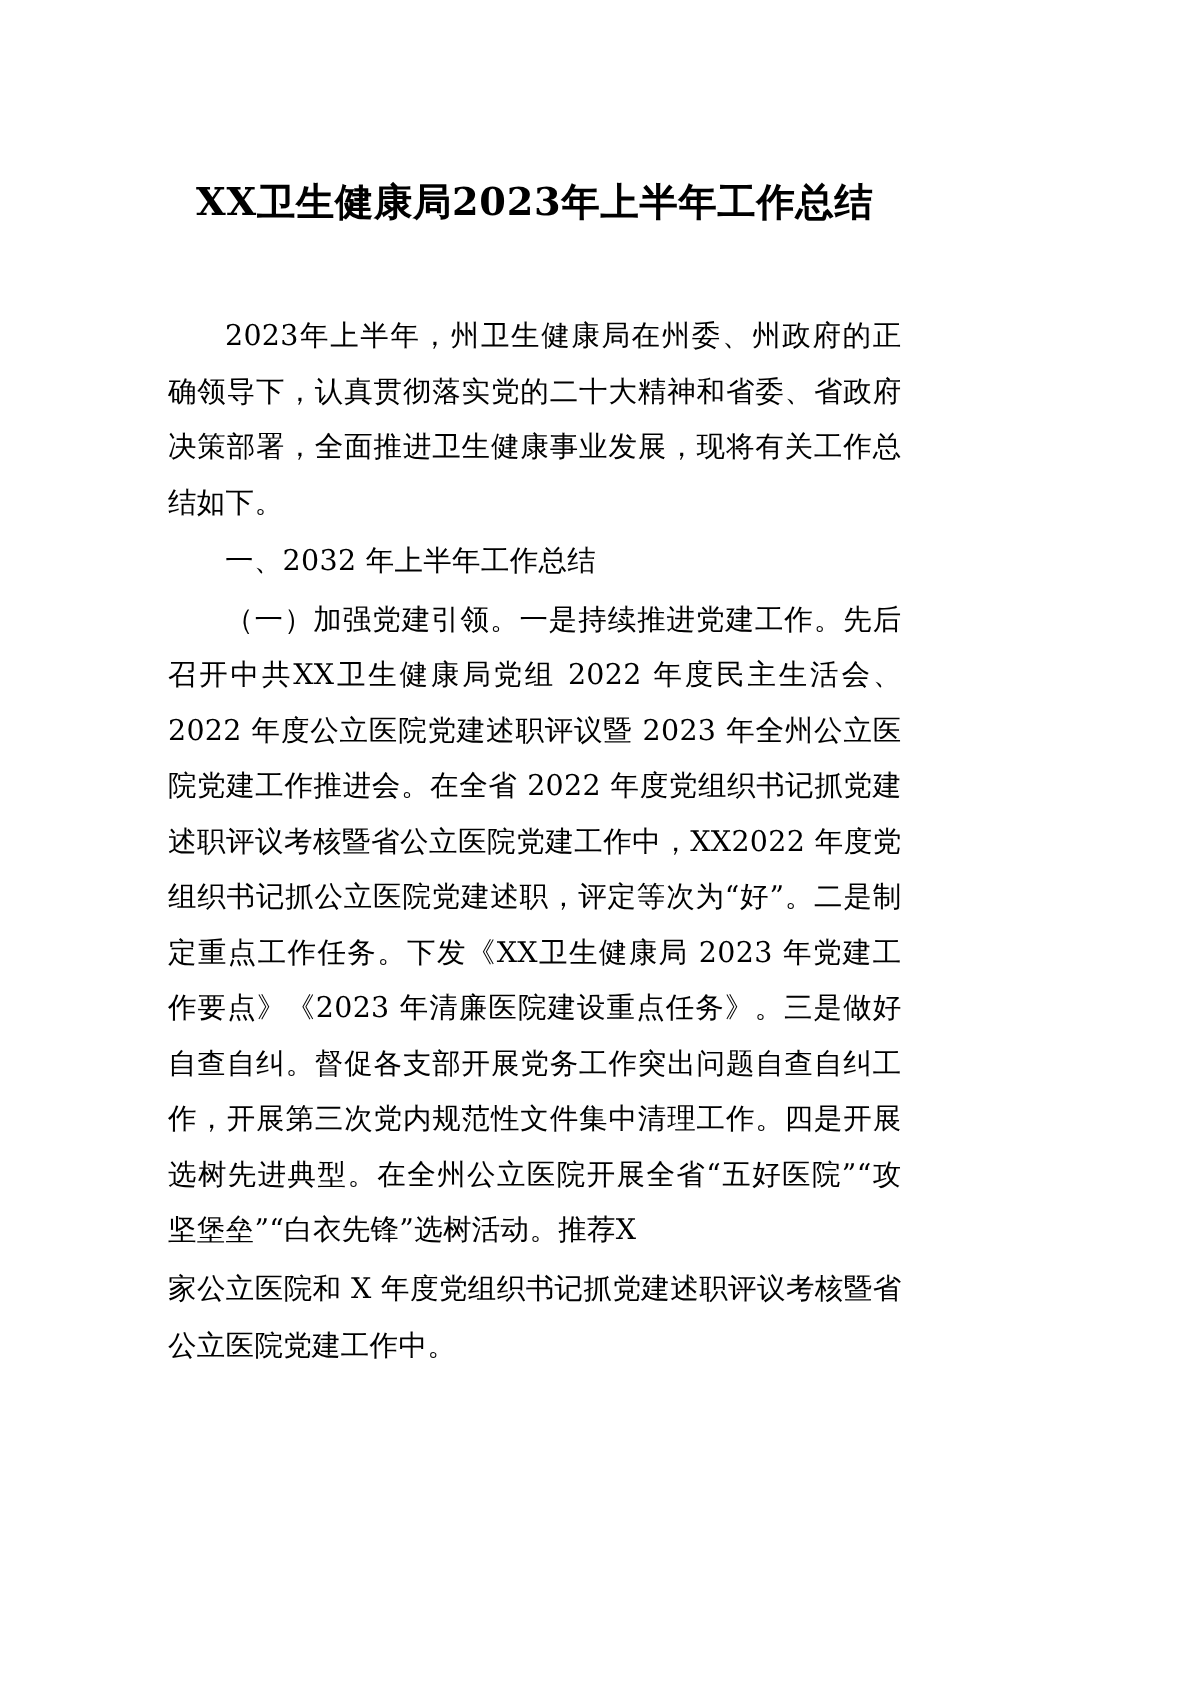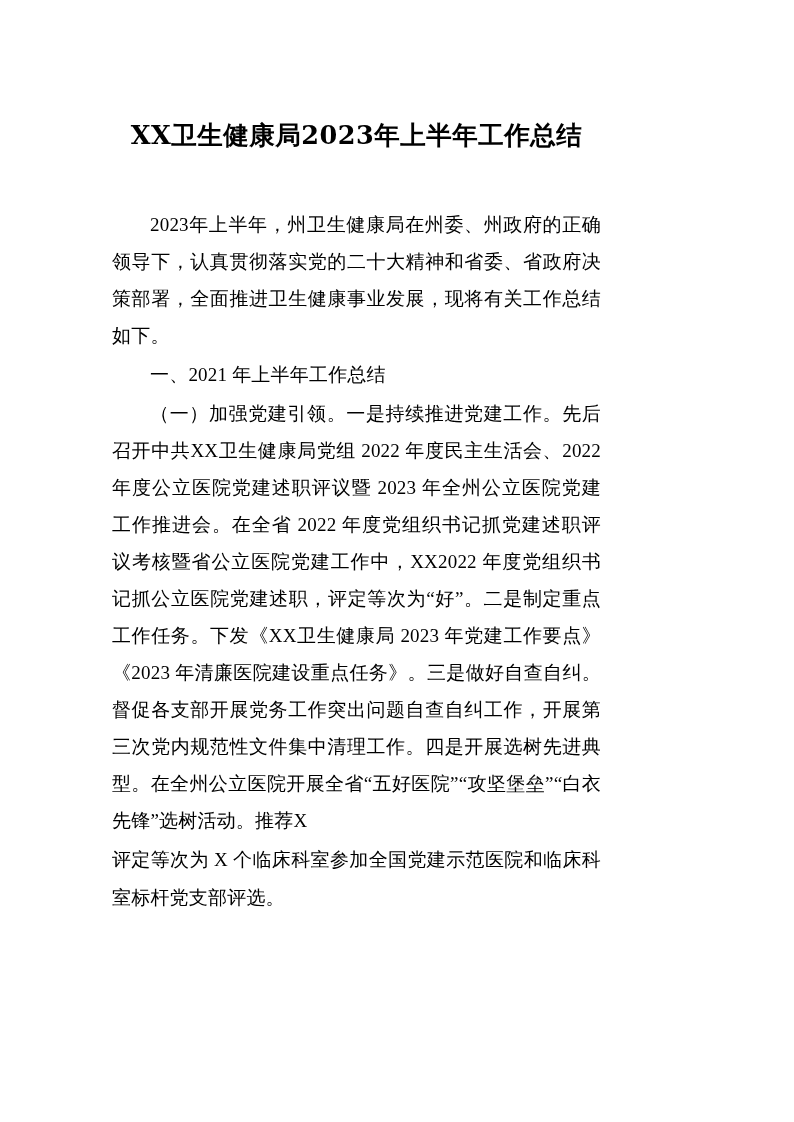--- a/index.html
+++ b/index.html
@@ -31,29 +31,28 @@
     margin: 0 0 52px 0;
     white-space: nowrap;
   }
   .para {
     font-size: 19px;
     line-height: 1.95;
     text-align: justify;
     text-justify: inter-ideograph;
     margin: 0 0 2px 0;
     letter-spacing: 0.2px;
-    font-family: Liberation Serif, serif;
   }
   .indent {
     text-indent: 2em;
   }
 </style>
 </head>
 <body>
 
 <div class="page">
   <h1 class="doc-title">XX卫生健康局2023年上半年工作总结</h1>
 
   <p class="para indent">2023年上半年，州卫生健康局在州委、州政府的正确领导下，认真贯彻落实党的二十大精神和省委、省政府决策部署，全面推进卫生健康事业发展，现将有关工作总结如下。</p>
-  <p class="para indent">一、2021 年上半年工作总结</p>
+  <p class="para indent">一、2032 年上半年工作总结</p>
   <p class="para indent">（一）加强党建引领。一是持续推进党建工作。先后召开中共XX卫生健康局党组 2022 年度民主生活会、2022 年度公立医院党建述职评议暨 2023 年全州公立医院党建工作推进会。在全省 2022 年度党组织书记抓党建述职评议考核暨省公立医院党建工作中，XX2022 年度党组织书记抓公立医院党建述职，评定等次为“好”。二是制定重点工作任务。下发《XX卫生健康局 2023 年党建工作要点》《2023 年清廉医院建设重点任务》。三是做好自查自纠。督促各支部开展党务工作突出问题自查自纠工作，开展第三次党内规范性文件集中清理工作。四是开展选树先进典型。在全州公立医院开展全省“五好医院”“攻坚堡垒”“白衣先锋”选树活动。推荐X</p>
-  <p class="para">评定等次为 X 个临床科室参加全国党建示范医院和临床科室标杆党支部评选。</p>
+  <p class="para">家公立医院和 X 年度党组织书记抓党建述职评议考核暨省公立医院党建工作中。</p>
 </div>
 
 </body></html>

